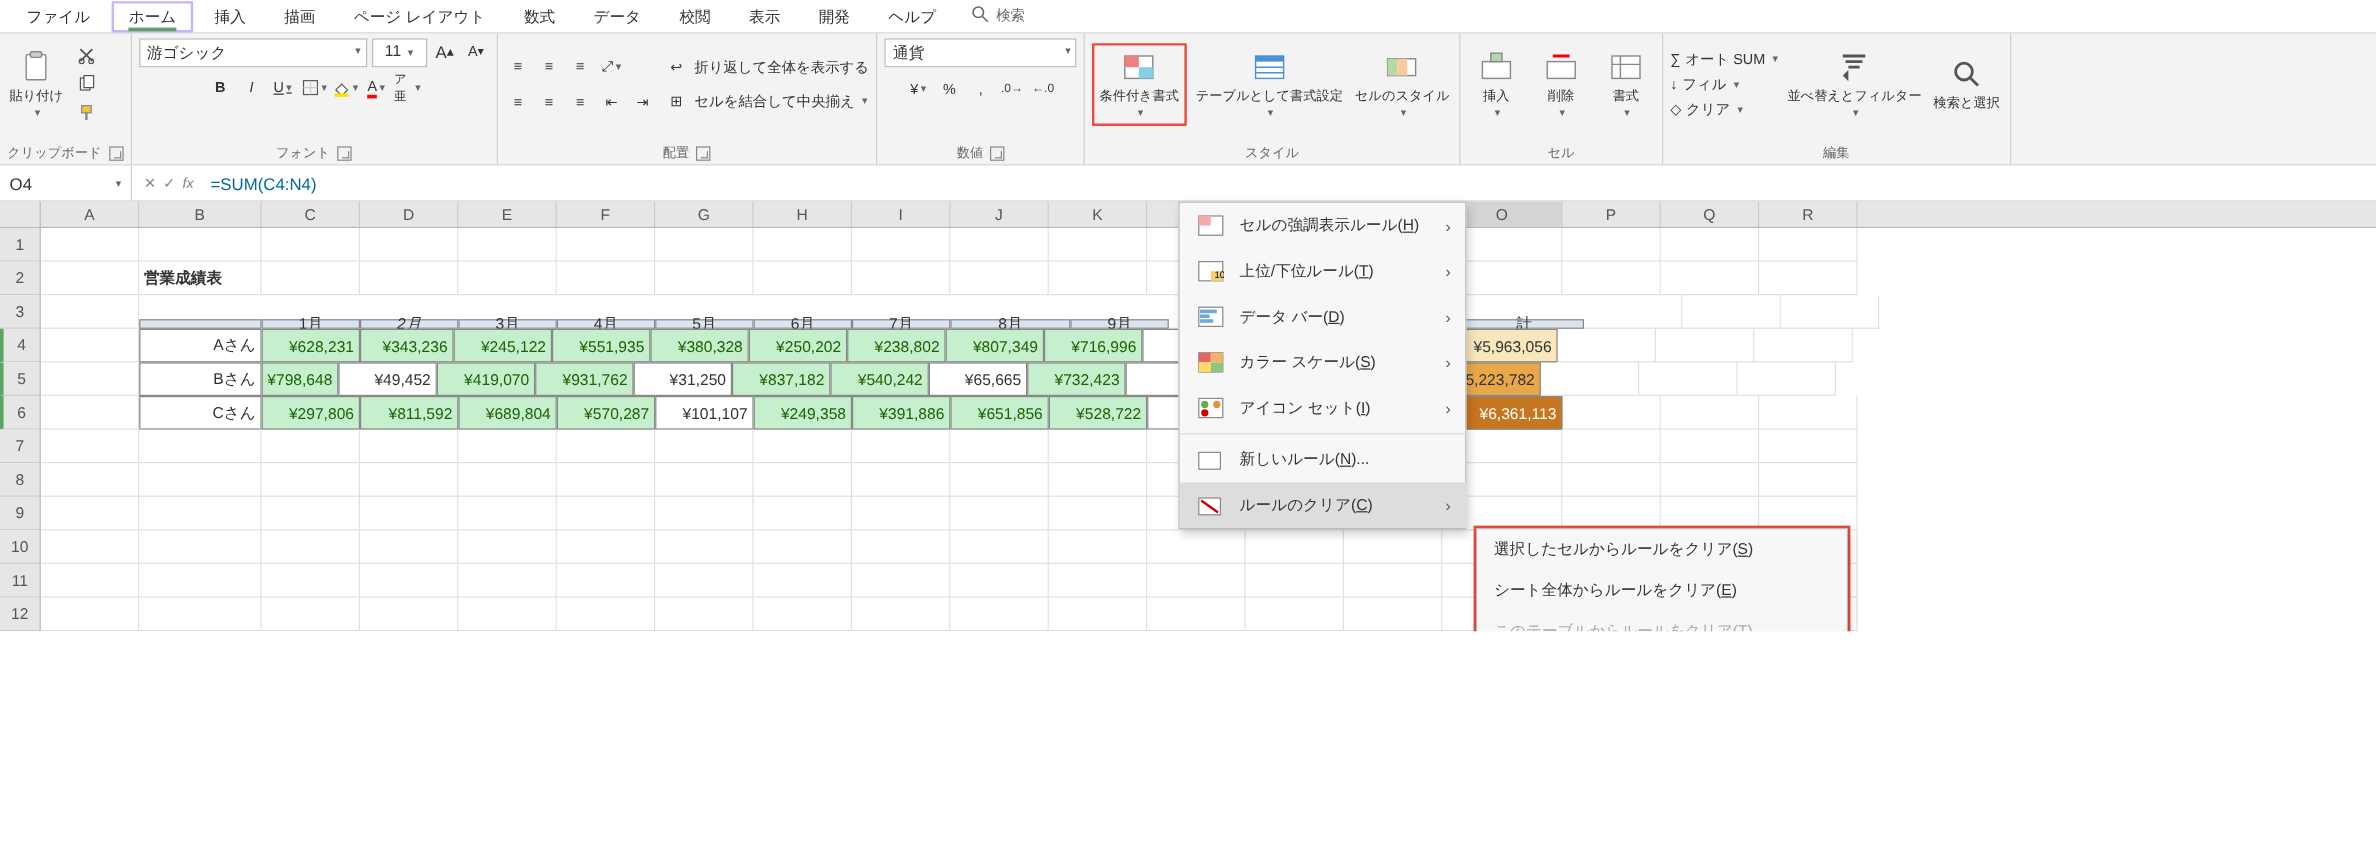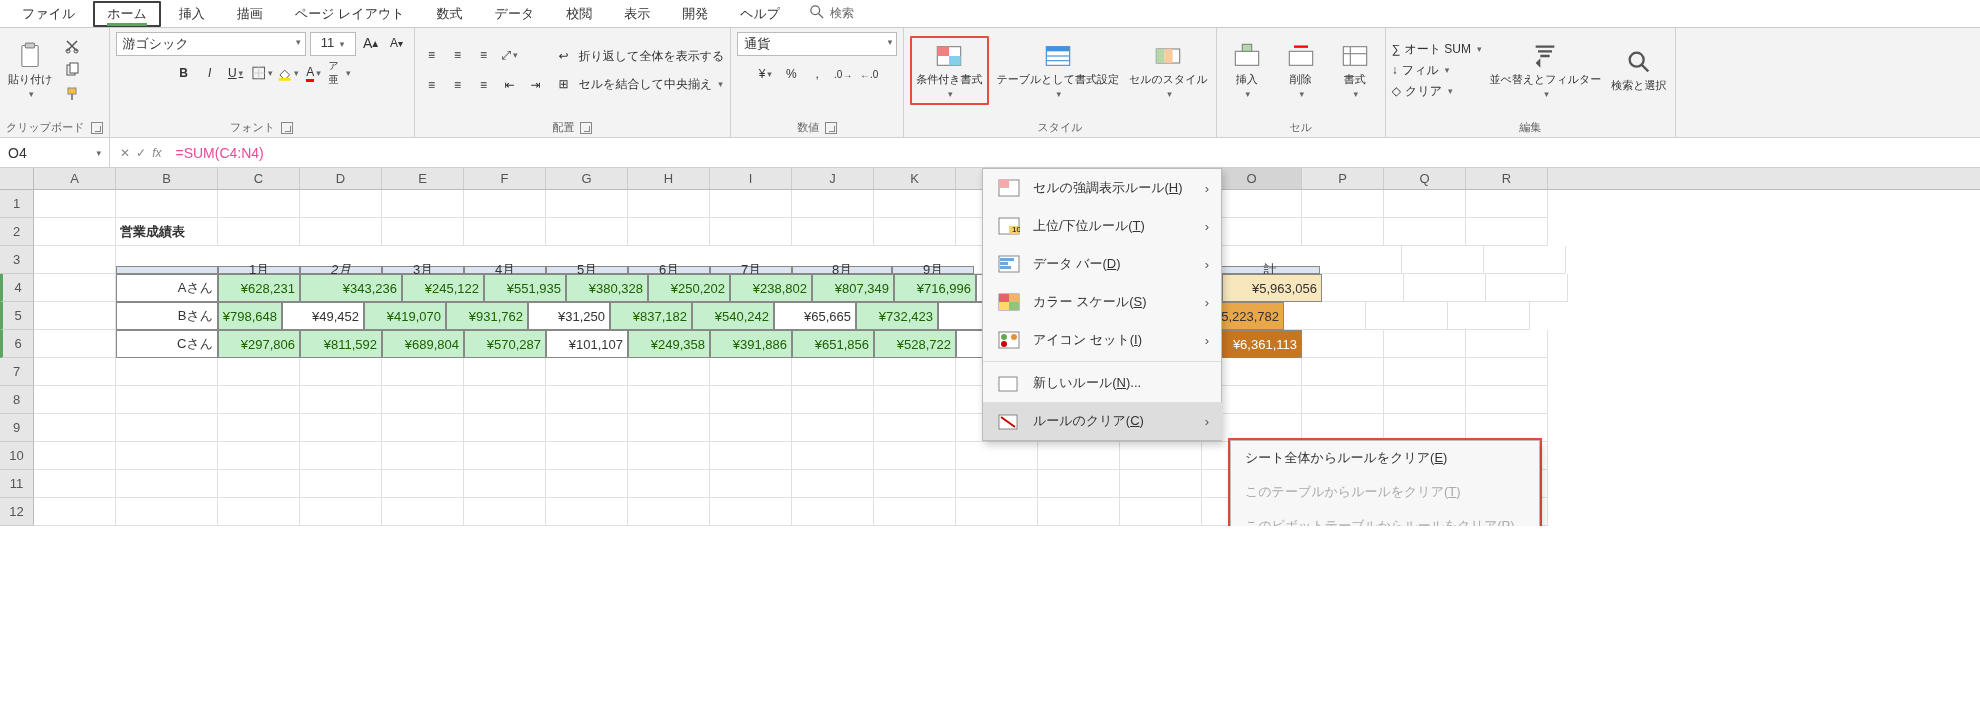--- a/index.html
+++ b/index.html
@@ -1,21 +1,21 @@
 <!DOCTYPE html>
 <html><head>
   <meta charset="utf-8">
   <style>
     * { box-sizing: border-box; margin: 0; padding: 0; }
     body { font-family: "Yu Gothic", "游ゴシック", "Meiryo", sans-serif; font-size: 12px; background: #fff; color: #333; user-select: none; }
     
     
     .ribbon-tabs { display: flex; border-bottom: 1px solid #ccc; height: 28px; align-items: center; padding: 0 8px; gap: 4px; }
     .tab { padding: 4px 14px; cursor: pointer; font-size: 13px; }
-    .tab.active-wrap { border: 2px solid #404040; border-radius: 1px; padding: 2px 12px; }
+    .tab.active-wrap { border: 2px solid #c4b5fd; border-radius: 1px; padding: 2px 12px; }
     .tab.active { border-bottom: 3px solid #5CA462; padding-bottom: 2px; }
     .search-area { display: flex; align-items: center; gap: 6px; margin-left: 12px; color: #666; }
     
     
     .ribbon { display: flex; background: #f3f3f3; height: 110px; border-bottom: 1px solid #d0d0d0; }
     .group { display: flex; flex-direction: column; justify-content: space-between; border-right: 1px solid #d0d0d0; padding: 4px 6px 0; position: relative; }
     .group-label { font-size: 11px; text-align: center; color: #666; padding: 4px 0 2px; display: flex; align-items: center; justify-content: center; gap: 6px; }
     .group-body { display: flex; gap: 6px; height: 76px; align-items: center; }
     
     .big-btn { display: flex; flex-direction: column; align-items: center; gap: 2px; font-size: 11px; cursor: pointer; padding: 2px; min-width: 48px; }
@@ -32,21 +32,21 @@
     .font-select { display: flex; gap: 4px; }
     .font-name { width: 190px; height: 24px; border: 1px solid #bbb; padding: 2px 20px 2px 6px; background: #fff; position: relative; font-size: 13px; }
     .font-size { width: 46px; height: 24px; border: 1px solid #bbb; padding: 2px; background: #fff; font-size: 13px; text-align: center; }
     
     .highlighted-cf { border: 2px solid #e74c3c; padding: 2px; border-radius: 1px; }
     
     
     .formula-bar { display: flex; align-items: center; height: 30px; border-bottom: 1px solid #d0d0d0; background: #fff; }
     .ref-box { width: 110px; border-right: 1px solid #d0d0d0; padding: 4px 8px; font-size: 14px; height: 100%; display: flex; align-items: center; }
     .fx-buttons { display: flex; gap: 6px; padding: 0 10px; color: #888; }
-    .formula-text { padding: 4px; font-size: 14px; color: #ec4899; }
+    .formula-text { padding: 4px; font-size: 14px; color: #0369a1; }
     
     
     .grid-area { position: relative; }
     .col-headers { display: flex; background: #e6e6e6; border-bottom: 1px solid #bbb; height: 22px; }
     .corner { width: 34px; border-right: 1px solid #bbb; background: #e6e6e6; }
     .ch { border-right: 1px solid #ccc; text-align: center; font-size: 13px; color: #555; line-height: 22px; }
     .ch.sel { background: #d4d4d4; }
     
     .row { display: flex; height: 28px; }
     .rh { width: 34px; background: #e6e6e6; border-right: 1px solid #bbb; border-bottom: 1px solid #ccc; text-align: center; font-size: 13px; color: #555; line-height: 28px; }
@@ -428,21 +428,21 @@
         <div class="cell hdr tblborder" style="width: 100px;">計</div>
         <div class="cell " style="width: 82px;"></div>
         <div class="cell " style="width: 82px;"></div>
         <div class="cell " style="width: 82px;"></div>
       </div>
       <div class="row">
         <div class="rh selband">4</div>
         <div class="cell " style="width: 82px;"></div>
         <div class="cell num tblborder" style="width: 102px; justify-content: flex-end;">Aさん</div>
         <div class="cell num green tblborder" style="width: 82px;">¥628,231</div>
-        <div class="cell num green tblborder" style="width: 102px;">¥343,236</div>
+        <div class="cell num green tblborder" style="width: 78px;">¥343,236</div>
         <div class="cell num green tblborder" style="width: 82px;">¥245,122</div>
         <div class="cell num green tblborder" style="width: 82px;">¥551,935</div>
         <div class="cell num green tblborder" style="width: 82px;">¥380,328</div>
         <div class="cell num green tblborder" style="width: 82px;">¥250,202</div>
         <div class="cell num green tblborder" style="width: 82px;">¥238,802</div>
         <div class="cell num green tblborder" style="width: 82px;">¥807,349</div>
         <div class="cell num green tblborder" style="width: 82px;">¥716,996</div>
         <div class="cell  tblborder" style="width: 82px;"></div>
         <div class="cell  tblborder" style="width: 82px;"></div>
         <div class="cell  tblborder" style="width: 82px;"></div>
@@ -697,20 +697,23 @@
           </svg>
         </span>
         <span class="mi-label">ルールのクリア(<u class="acc">C</u>)</span>
         <span class="mi-arrow">›</span>
       </div>
     </div>
 
   <div class="submenu-wrap" style="top:270px;left:1228px;">
     <div class="menu" style="position:static;width:310px;" id="clear-submenu">
         <div class="menu-item">
+          <span class="mi-label">選択したセルからルールをクリア(<u class="acc">S</u>)</span>
+        </div>
+        <div class="menu-item">
           <span class="mi-label">シート全体からルールをクリア(<u class="acc">E</u>)</span>
         </div>
         <div class="menu-item disabled">
           <span class="mi-label">このテーブルからルールをクリア(<u class="acc">T</u>)</span>
         </div>
         <div class="menu-item disabled">
           <span class="mi-label">このピボットテーブルからルールをクリア(<u class="acc">P</u>)</span>
         </div>
       </div>
   </div>

